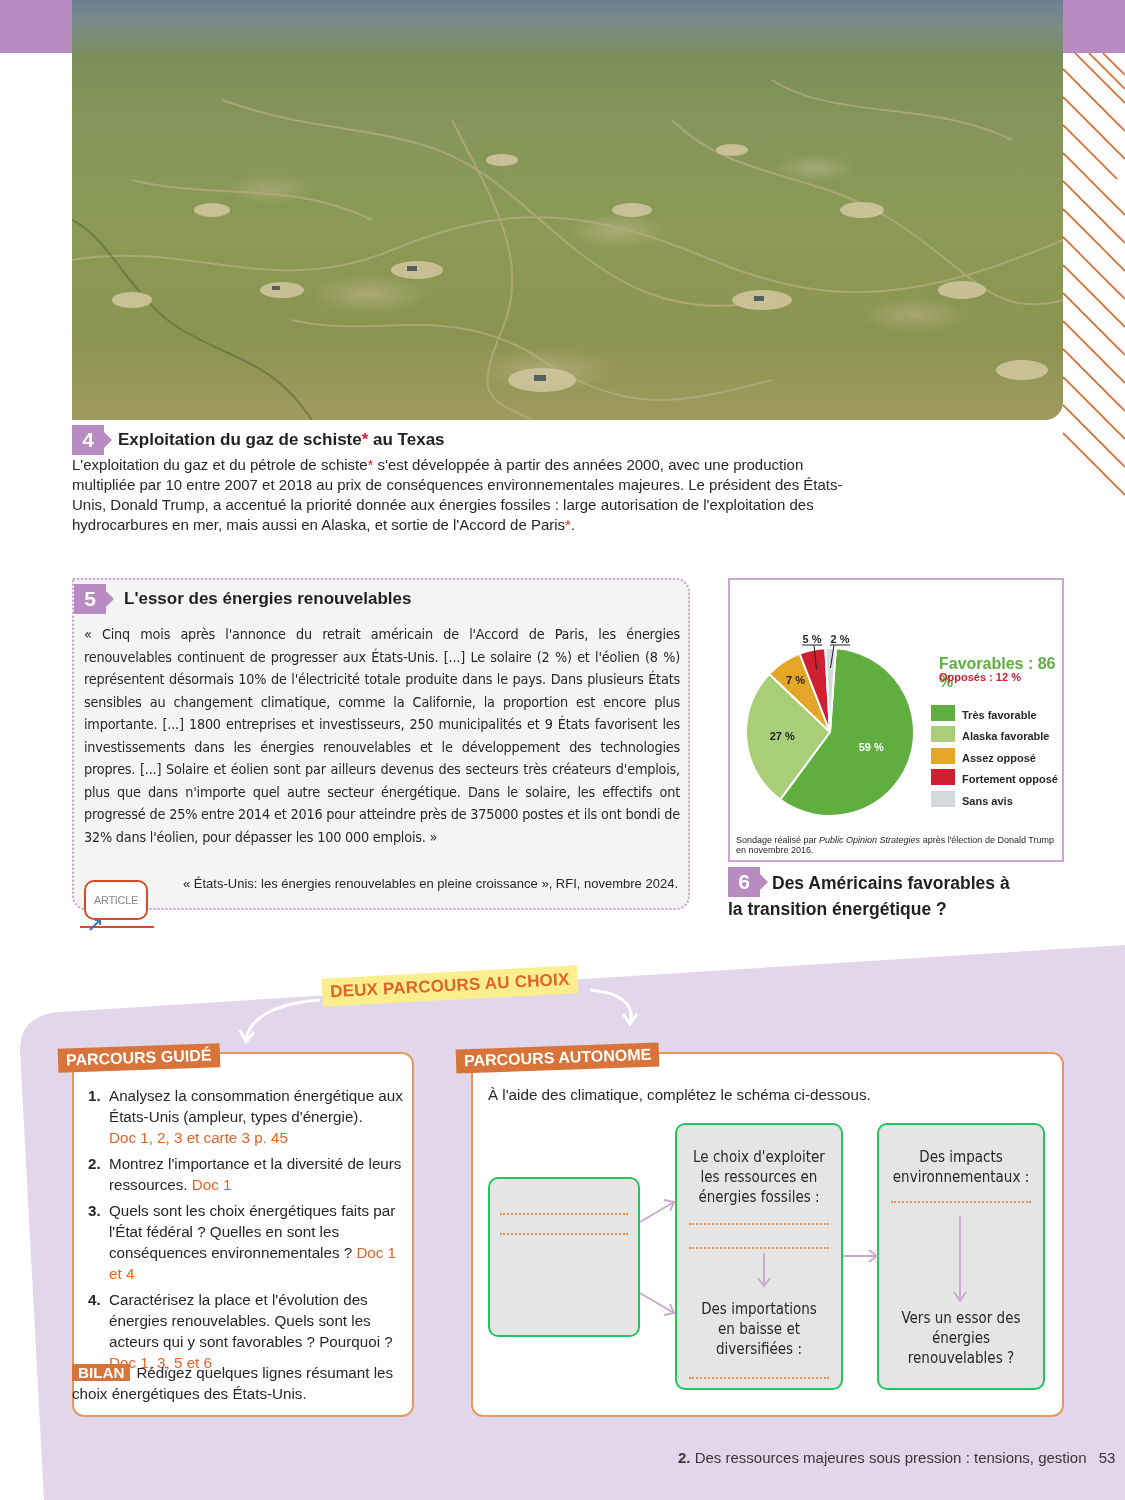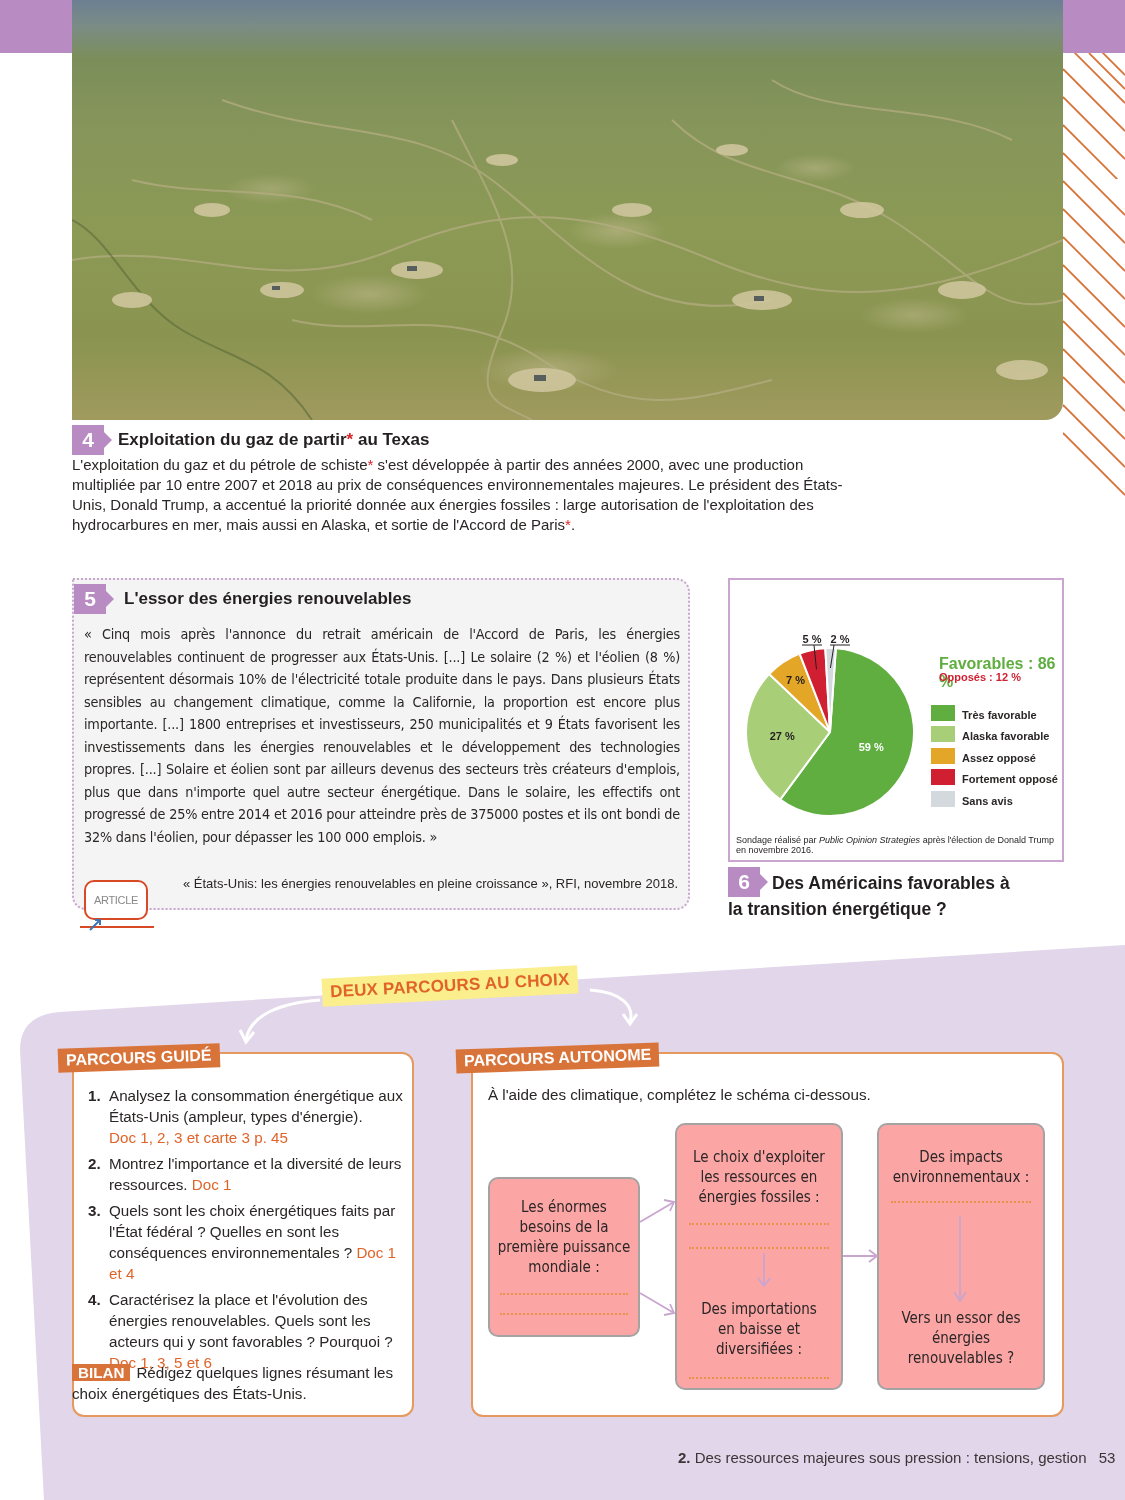--- a/index.html
+++ b/index.html
@@ -67,21 +67,21 @@
   .tab-auto { left: 456px; top: 1046px; }
 
   .q-list { position: absolute; left: 88px; top: 1085px; width: 320px; font-size: 15.2px; line-height: 21px; color: #2a2626; }
   .q-item { display: flex; margin-bottom: 5px; }
   .q-num { width: 21px; font-weight: bold; flex-shrink: 0; }
   .q-ref { color: #e0642a; }
   .bilan { position: absolute; left: 72px; top: 1362px; width: 335px; font-size: 15.2px; line-height: 21px; }
   .bilan-tag { background: #d8743a; color: #fff; font-weight: bold; padding: 0 6px; margin-right: 6px; }
 
   .auto-intro { position: absolute; left: 488px; top: 1086px; font-size: 15.2px; }
-  .box { position: absolute; border: 2px solid #a3a3a3; border-radius: 10px; background: #fca5a5; text-align: center; font-size: 15px; line-height: 20px; font-family: "Liberation Sans Narrow","DejaVu Sans Condensed","Liberation Sans", sans-serif; }
+  .box { position: absolute; border: 2px solid #22c55e; border-radius: 10px; background: #e5e5e5; text-align: center; font-size: 15px; line-height: 20px; font-family: "Liberation Sans Narrow","DejaVu Sans Condensed","Liberation Sans", sans-serif; }
   .box-needs { left: 488px; top: 1177px; width: 152px; height: 160px; padding-top: 18px; }
   .box-fossil { left: 675px; top: 1123px; width: 168px; height: 267px; padding-top: 22px; }
   .box-impacts { left: 877px; top: 1123px; width: 168px; height: 267px; padding-top: 22px; }
   .dots { display: block; border-bottom: 2px dotted #e8924c; height: 0; }
   .arrows-svg { position: absolute; left: 0; top: 0; pointer-events: none; }
 
   .footer { position: absolute; left: 678px; top: 1449px; font-size: 15px; color: #3a3536; }
   .footer-num { font-weight: bold; }
   .page-num { margin-left: 8px; }
 </style>
@@ -153,31 +153,31 @@
       <rect x="462" y="375" width="12" height="6"></rect>
       <rect x="335" y="266" width="10" height="5"></rect>
       <rect x="682" y="296" width="10" height="5"></rect>
       <rect x="200" y="286" width="8" height="4"></rect>
     </g>
   </svg>
 </div>
 
 <div class="doc4-head">
   <span class="doc-num">4</span>
-  <span class="doc-title"><span>Exploitation du gaz de partir</span><span class="star">*</span><span> au Texas</span></span>
+  <span class="doc-title"><span>Exploitation du gaz de schiste</span><span class="star">*</span><span> au Texas</span></span>
 </div>
 <p class="doc4-text"><span>L'exploitation du gaz et du pétrole de schiste</span><span class="star">*</span><span> s'est développée à partir des années 2000, avec une production multipliée par 10 entre 2007 et 2018 au prix de conséquences environnementales majeures. Le président des États-Unis, Donald Trump, a accentué la priorité donnée aux énergies fossiles : large autorisation de l'exploitation des hydrocarbures en mer, mais aussi en Alaska, et sortie de l'Accord de Paris</span><span class="star">*</span><span>.</span></p>
 
 <div class="doc5">
   <div class="doc5-head">
     <span class="doc-num">5</span>
     <span class="doc-title">L'essor des énergies renouvelables</span>
   </div>
   <p class="doc5-text">« Cinq mois après l'annonce du retrait américain de l'Accord de Paris, les énergies renouvelables continuent de progresser aux États-Unis. [...] Le solaire (2 %) et l'éolien (8 %) représentent désormais 10% de l'électricité totale produite dans le pays. Dans plusieurs États sensibles au changement climatique, comme la Californie, la proportion est encore plus importante. [...] 1800 entreprises et investisseurs, 250 municipalités et 9 États favorisent les investissements dans les énergies renouvelables et le développement des technologies propres. [...] Solaire et éolien sont par ailleurs devenus des secteurs très créateurs d'emplois, plus que dans n'importe quel autre secteur énergétique. Dans le solaire, les effectifs ont progressé de 25% entre 2014 et 2016 pour atteindre près de 375000 postes et ils ont bondi de 32% dans l'éolien, pour dépasser les 100 000 emplois. »</p>
-  <p class="doc5-source">« États-Unis: les énergies renouvelables en pleine croissance », RFI, novembre 2018.</p>
+  <p class="doc5-source">« États-Unis: les énergies renouvelables en pleine croissance », RFI, novembre 2024.</p>
 </div>
 <div class="article-badge">ARTICLE</div>
 <div class="article-line"></div>
 <svg class="article-arrow" width="16" height="16" viewBox="0 0 16 16">
   <path d="M2 14 L12 4 M7 4 L12 4 L12 9" stroke="#3f74b5" stroke-width="2" fill="none"></path>
 </svg>
 
 <div class="doc6">
   <svg class="chart-svg" id="pie-svg" width="200" height="200" viewBox="0 0 200 200">
       <path d="M100 104 L105.85954379450652 20.204619778174774 A84 84 0 1 1 50.152813525289126 171.61107897789682 Z" fill="#5fae3f" stroke="#fff" stroke-width="2"></path>
@@ -256,21 +256,20 @@
       <span>Caractérisez la place et l'évolution des énergies renouvelables. Quels sont les acteurs qui y sont favorables ? Pourquoi ? <br><span class="q-ref">Doc 1, 3, 5 et 6</span></span>
     </div>
   </div>
 <p class="bilan"><span class="bilan-tag">BILAN</span><span>Rédigez quelques lignes résumant les choix énergétiques des États-Unis.</span></p>
 
 <div class="panel panel-auto"></div>
 <div class="panel-tab tab-auto">PARCOURS AUTONOME</div>
 <p class="auto-intro">À l'aide des climatique, complétez le schéma ci-dessous.</p>
 
 <div class="box box-needs">
-  <div style="padding:0 6px;">Les énormes besoins de la première puissance mondiale :</div>
   <span class="dots" style="margin:16px 10px 0 10px;"></span>
   <span class="dots" style="margin:18px 10px 0 10px;"></span>
 </div>
 <div class="box box-fossil">
   <div style="padding:0 12px;">Le choix d'exploiter les ressources en énergies fossiles :</div>
   <span class="dots" style="margin:16px 12px 0 12px;"></span>
   <span class="dots" style="margin:22px 12px 0 12px;"></span>
   <div style="margin-top:50px;padding:0 18px;">Des importations en baisse et diversifiées :</div>
   <span class="dots" style="margin:18px 12px 0 12px;"></span>
 </div>

